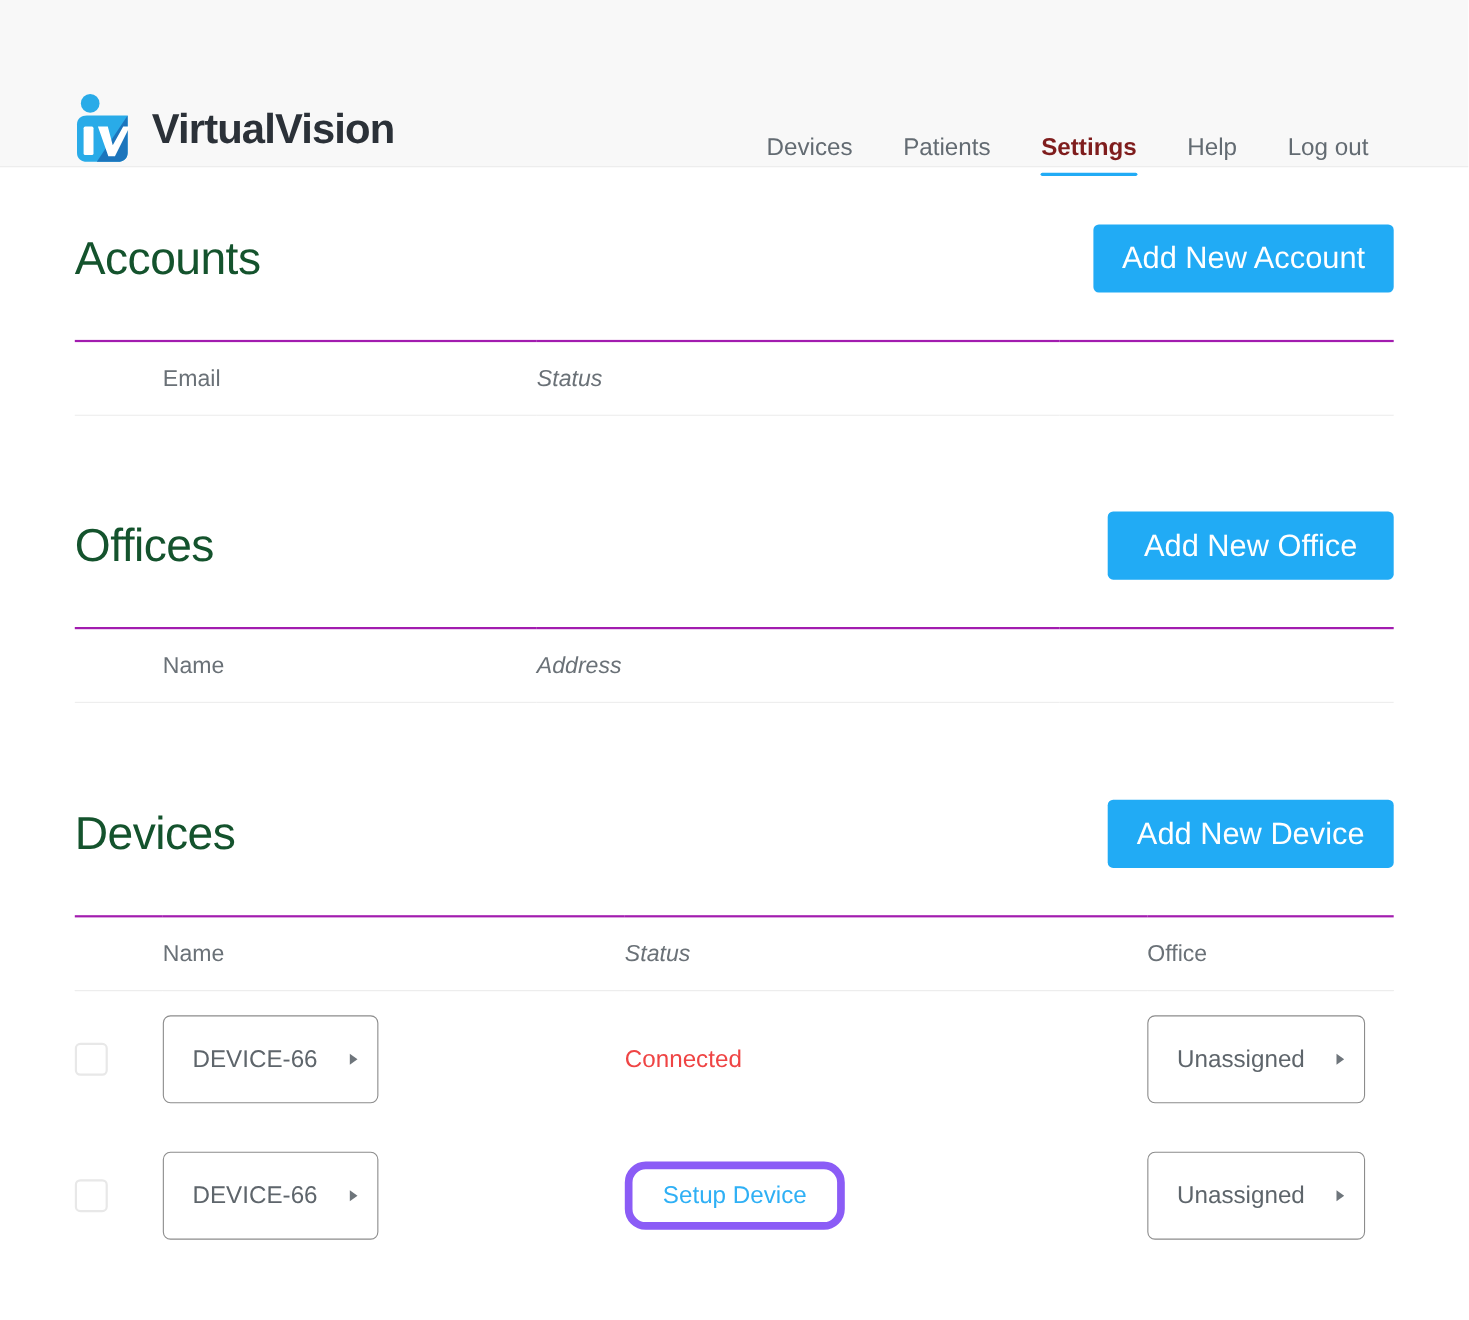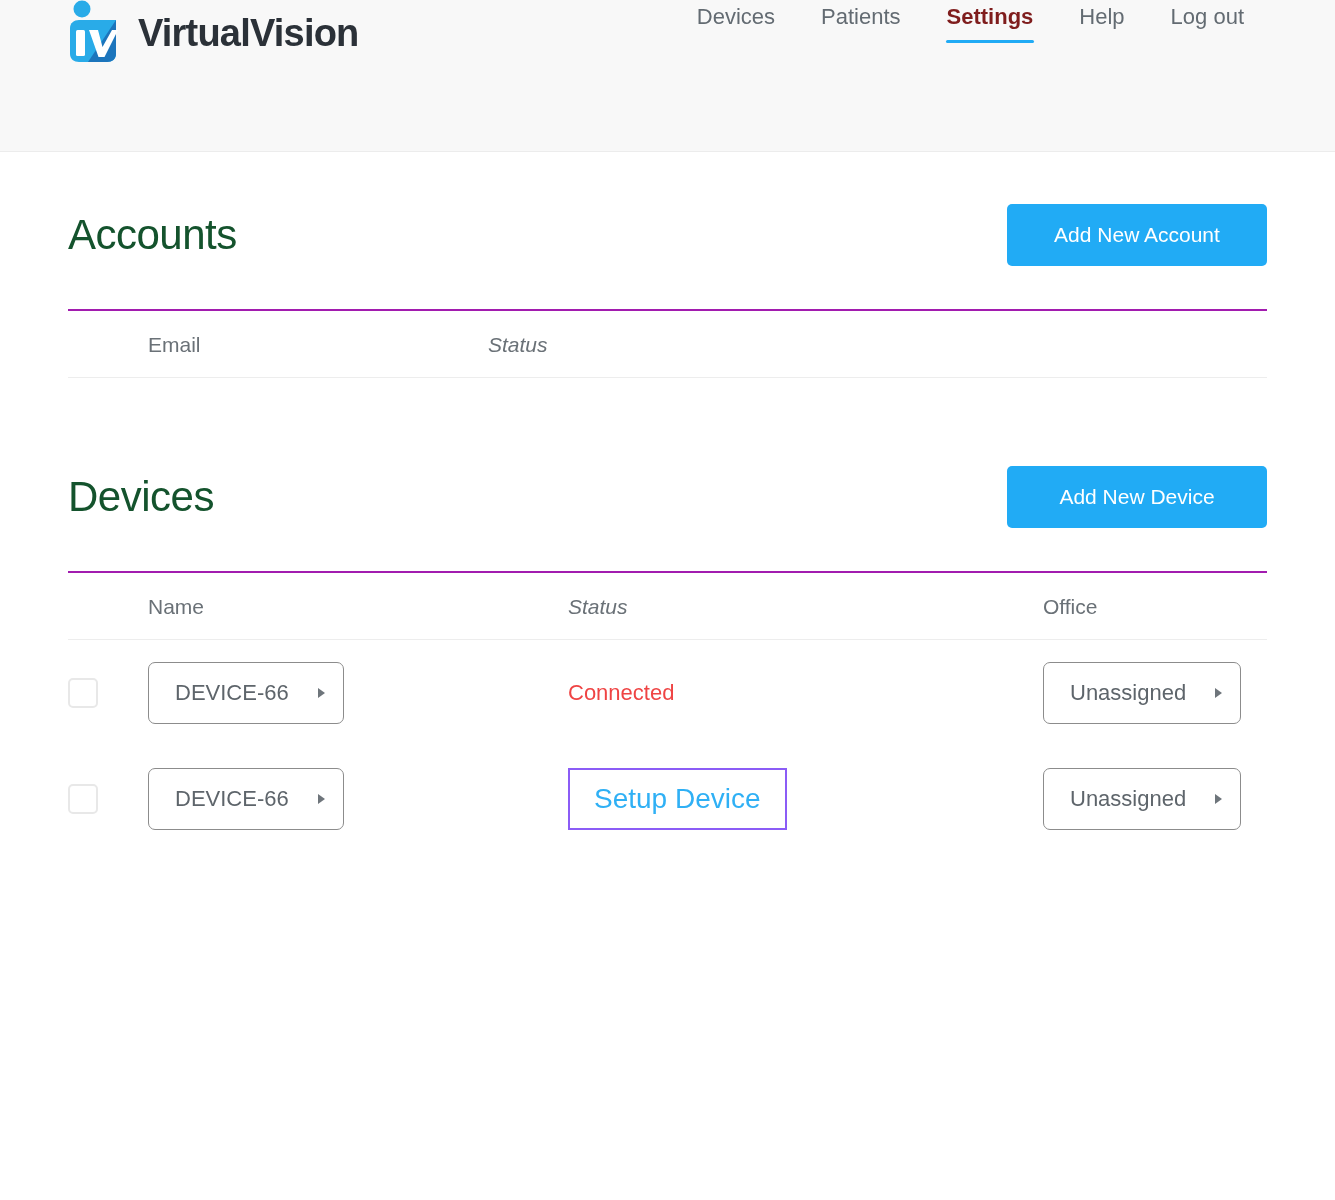--- a/index.html
+++ b/index.html
@@ -11,21 +11,21 @@
     font-family: "Liberation Sans", sans-serif;
     -webkit-font-smoothing: antialiased;
   }
 
   
   .topbar {
     height: 152px;
     background: #f8f8f8;
     border-bottom: 1px solid #ececec;
     display: flex;
-    align-items: flex-start;
+    align-items: flex-end;
     justify-content: space-between;
     padding: 0 68px 0 62px;
   }
   .brand {
     display: flex;
     align-items: center;
     gap: 14px;
   }
   .brand-mark {
     width: 62px; height: 66px;
@@ -85,21 +85,21 @@
     color: #14532d;
     font-weight: normal;
     letter-spacing: -0.5px;
     margin: 0;
     line-height: 1;
   }
 
   .btn-primary {
     background: #21abf5;
     color: #ffffff;
-    font-size: 21px;
+    font-size: 28px;
     border: none;
     border-radius: 5px;
     padding: 0 26px;
     height: 62px;
     min-width: 260px;
     cursor: pointer;
     font-family: inherit;
     white-space: nowrap;
   }
 
@@ -141,21 +141,21 @@
     vertical-align: middle;
   }
 
   .dropbtn {
     display: inline-flex;
     align-items: center;
     justify-content: space-between;
     border: 1px solid #8c8c8c;
     border-radius: 7px;
     background: #ffffff;
-    height: 62px;
+    height: 80px;
     padding: 0 18px 0 26px;
     font-size: 22px;
     color: #5e656b;
     cursor: pointer;
     font-family: inherit;
     gap: 26px;
     white-space: nowrap;
   }
   .dropbtn.w-device { min-width: 196px; }
   .dropbtn.w-office { min-width: 198px; }
@@ -169,28 +169,28 @@
 
   .status-connected {
     font-size: 22px;
     color: #ef4444;
   }
 
   .btn-outline {
     display: inline-flex;
     align-items: center;
     justify-content: center;
-    border: 2px solid #8b5cf6;
-    border-radius: 0;
+    border: 7px solid #8b5cf6;
+    border-radius: 19px;
     background: #ffffff;
     color: #2fb0f5;
     height: 62px;
     min-width: 200px;
     padding: 0 24px;
-    font-size: 28px;
+    font-size: 22px;
     cursor: pointer;
     font-family: inherit;
     white-space: nowrap;
   }
 </style>
 </head>
 <body>
 
 <div class="topbar">
 
@@ -227,20 +227,36 @@
         <tr>
           <th class="col-a">Email</th>
           <th class="col-b">Status</th>
           <th class="col-c"></th>
         </tr>
       </thead>
       <tbody></tbody>
     </table>
   </section>
 
+  <section class="section" style="padding-top:87px;">
+    <div class="section-head">
+      <h2 class="section-title">Offices</h2>
+      <button class="btn-primary">Add New Office</button>
+    </div>
+    <table class="tbl simple" style="margin-top:43px;">
+      <thead>
+        <tr>
+          <th class="col-a">Name</th>
+          <th class="col-b">Address</th>
+          <th class="col-c"></th>
+        </tr>
+      </thead>
+      <tbody></tbody>
+    </table>
+  </section>
 
   <section class="section" style="padding-top:88px;">
     <div class="section-head">
       <h2 class="section-title">Devices</h2>
       <button class="btn-primary">Add New Device</button>
     </div>
     <table class="tbl" style="margin-top:43px;">
       <thead>
         <tr>
           <th class="col-check"></th>

